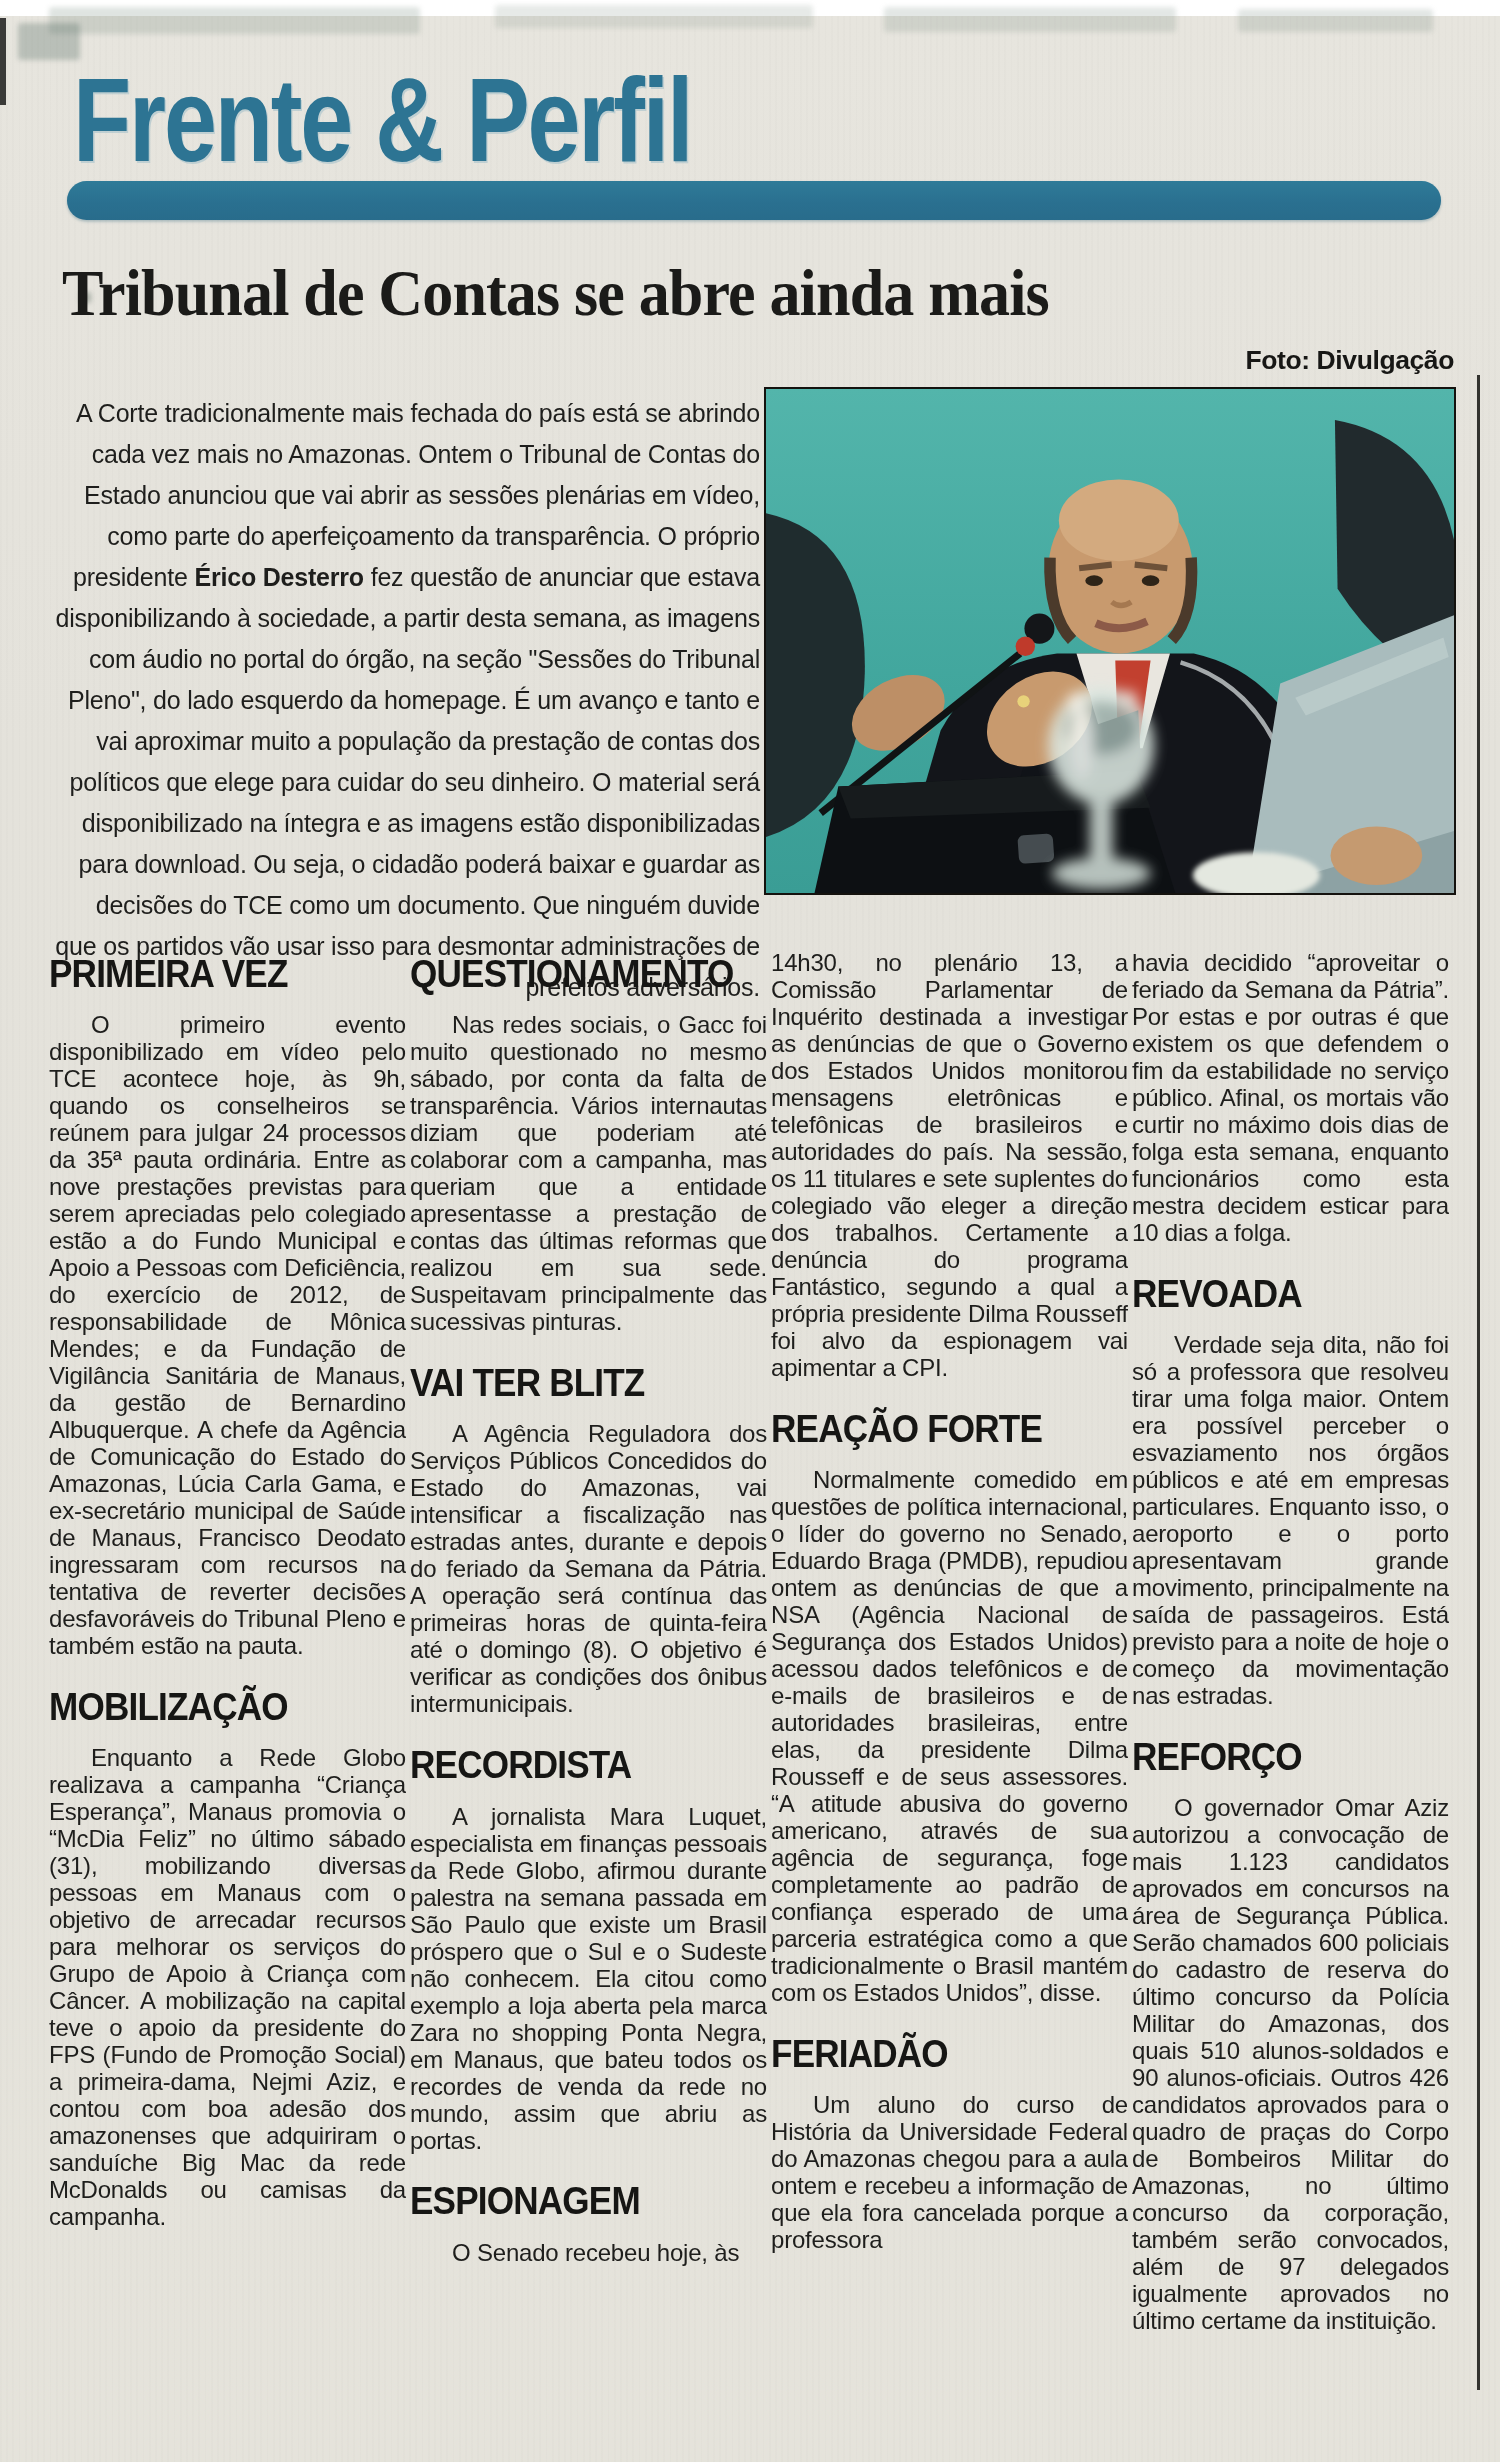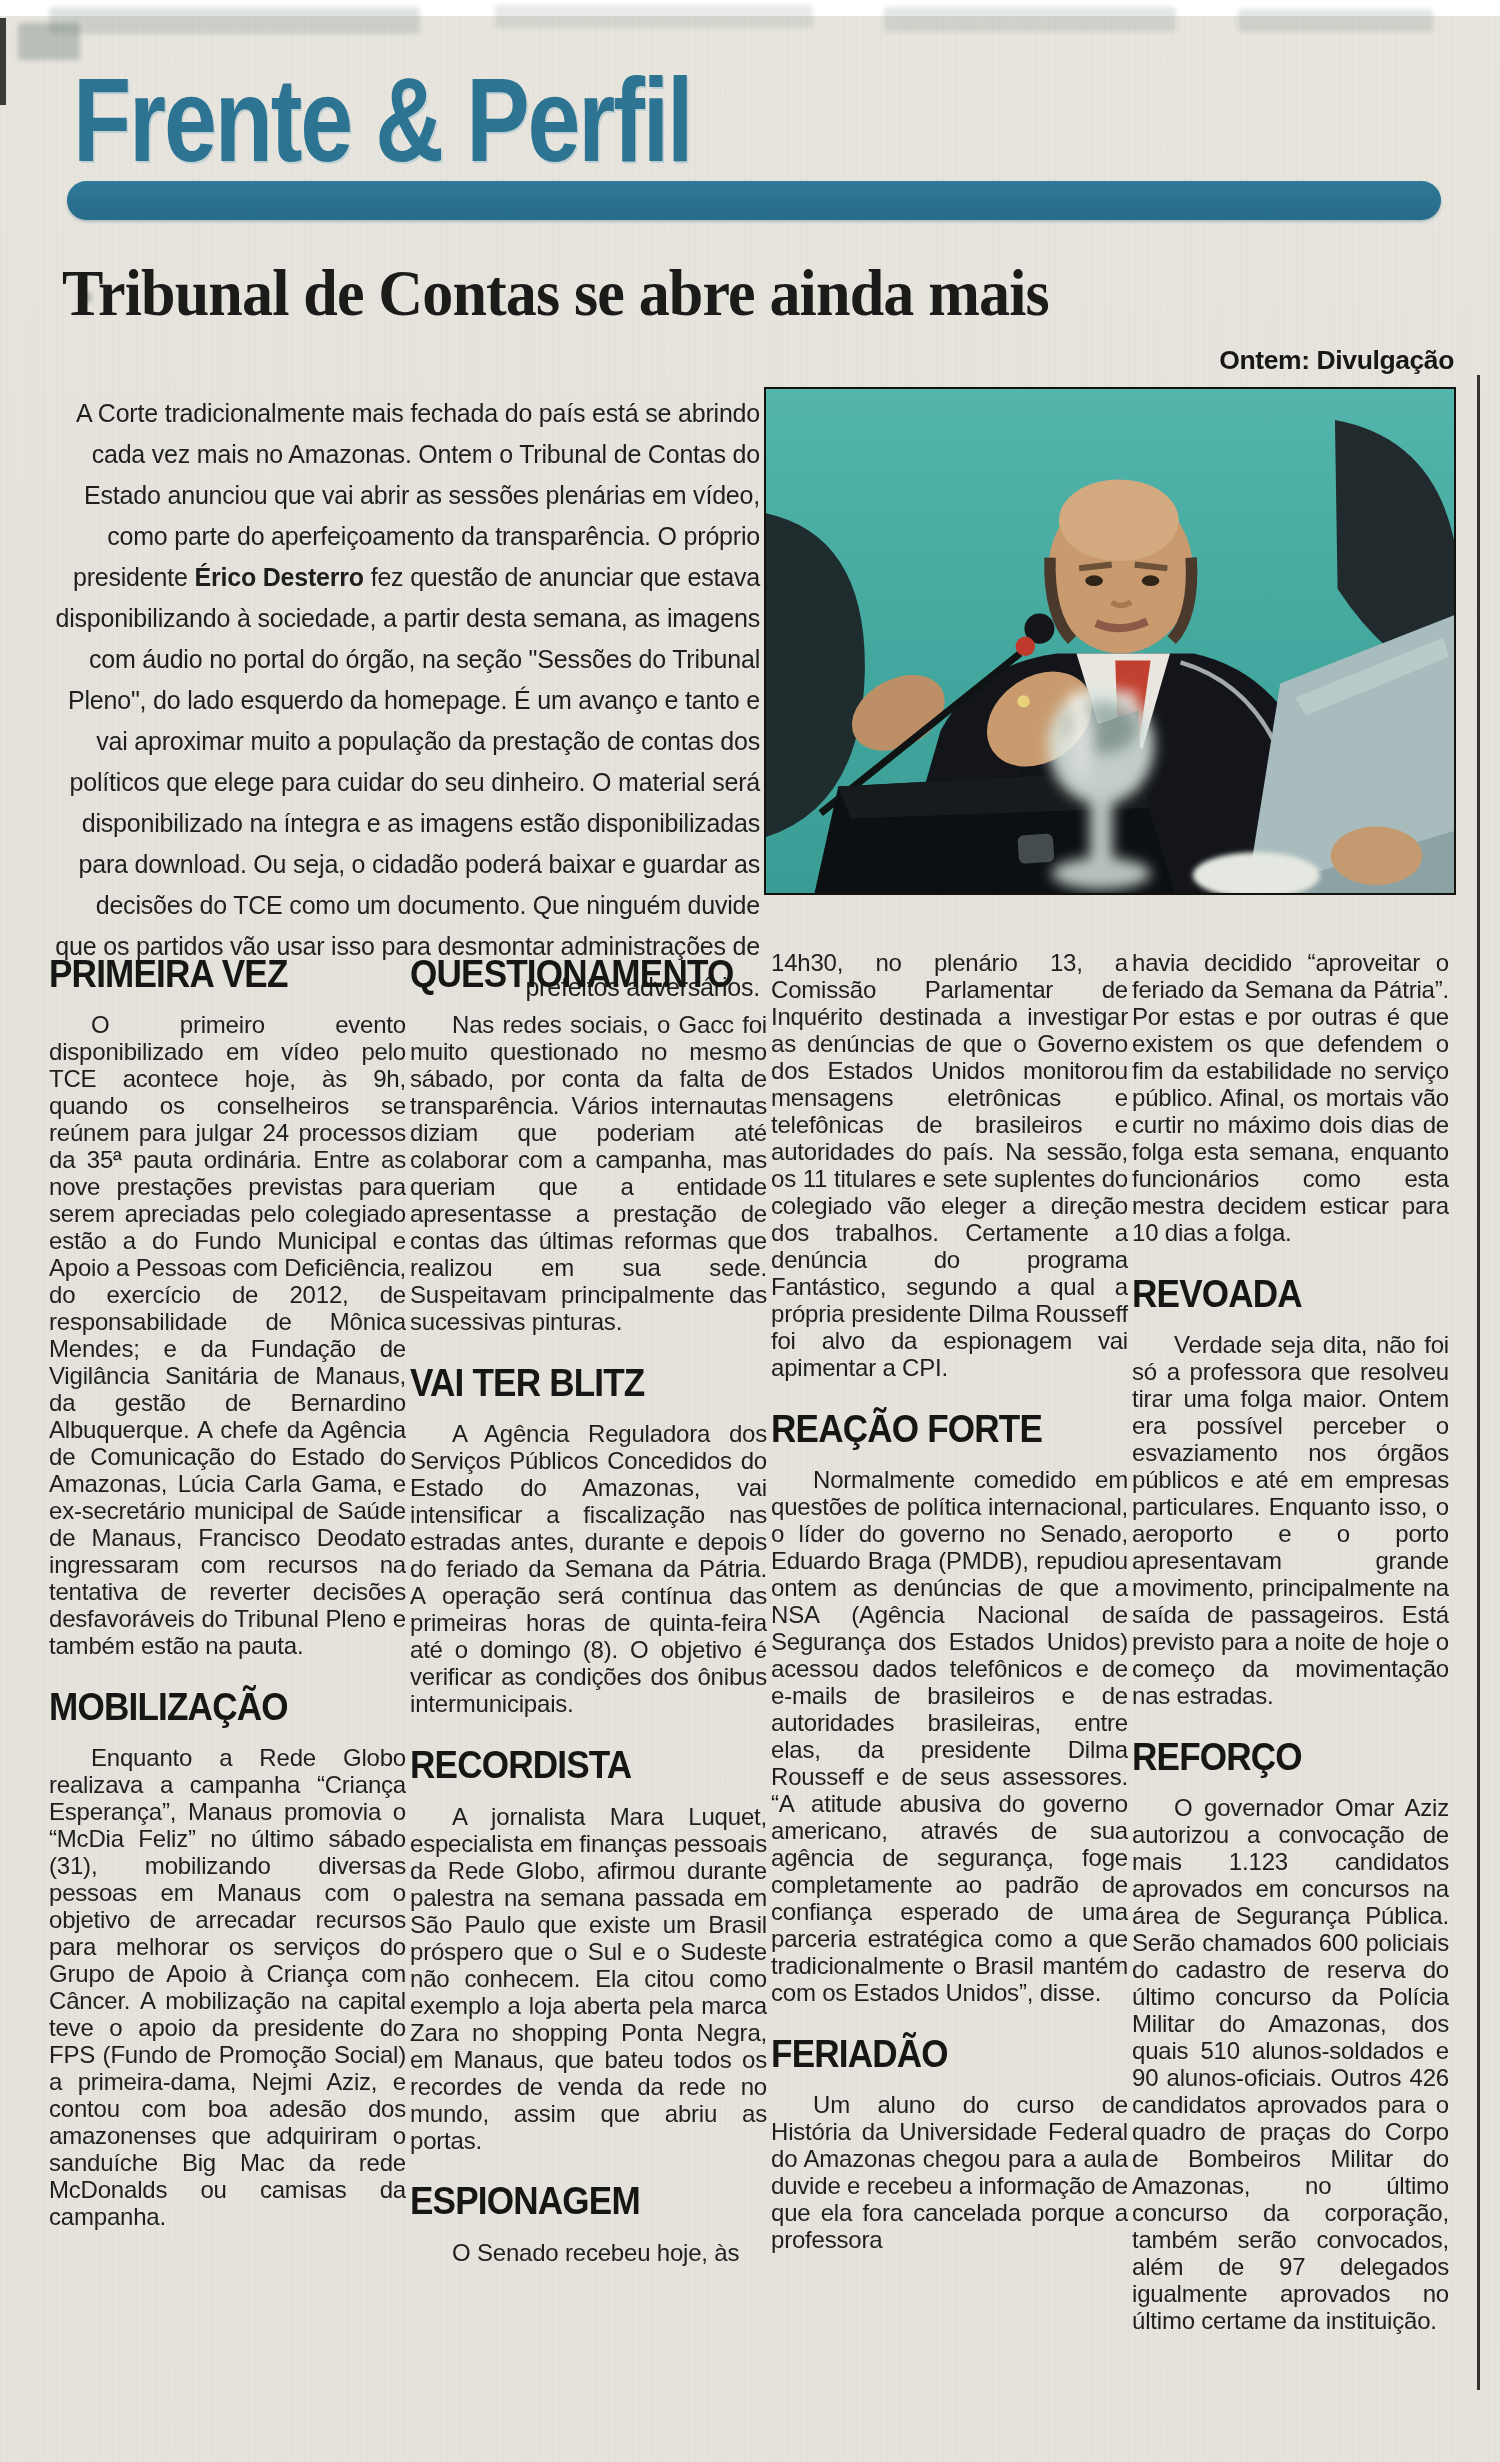--- a/index.html
+++ b/index.html
@@ -99,21 +99,21 @@
 <div class="bleed" style="left:495px;top:5.3px;width:318px;height:23px;background:rgba(120,140,130,0.18);"></div>
 <div class="bleed" style="left:884px;top:7px;width:292px;height:25px;background:rgba(115,135,125,0.20);"></div>
 <div class="bleed" style="left:1238px;top:8.8px;width:195px;height:23px;background:rgba(110,130,120,0.20);"></div>
 <div class="bleed" style="left:80px;top:292px;width:10.6px;height:10.6px;background:rgba(60,80,70,0.35);"></div>
 
 <div class="masthead-bar"></div>
 <div class="masthead-title">Frente &amp; Perfil</div>
 
 <div class="headline">Tribunal de Contas se abre ainda mais</div>
 
-<div class="photo-credit">Ontem: Divulgação</div>
+<div class="photo-credit">Foto: Divulgação</div>
 
 <div class="lead"><span>A Corte tradicionalmente mais fechada do país está se abrindo cada vez mais no Amazonas. Ontem o Tribunal de Contas do Estado anunciou que vai abrir as sessões plenárias em vídeo, como parte do aperfeiçoamento da transparência. O próprio presidente </span><b>Érico Desterro</b><span> fez questão de anunciar que estava disponibilizando à sociedade, a partir desta semana, as imagens com áudio no portal do órgão, na seção "Sessões do Tribunal Pleno", do lado esquerdo da homepage. É um avanço e tanto e vai aproximar muito a população da prestação de contas dos políticos que elege para cuidar do seu dinheiro. O material será disponibilizado na íntegra e as imagens estão disponibilizadas para download. Ou seja, o cidadão poderá baixar e guardar as decisões do TCE como um documento. Que ninguém duvide que os partidos vão usar isso para desmontar administrações de prefeitos adversários.</span></div>
 
 <div class="photo-frame">
   <svg viewBox="0 0 780 568" preserveAspectRatio="none">
     <defs>
       <linearGradient id="gbg" x1="0" y1="0" x2="0" y2="1">
         <stop offset="0" stop-color="#53b5ab"></stop>
         <stop offset="0.6" stop-color="#41a69d"></stop>
         <stop offset="1" stop-color="#3a9d95"></stop>
@@ -199,21 +199,21 @@
       <h3>RECORDISTA</h3>
       <p>A jornalista Mara Luquet, especialista em finanças pessoais da Rede Globo, afirmou durante palestra na semana passada em São Paulo que existe um Brasil próspero que o Sul e o Sudeste não conhecem. Ela citou como exemplo a loja aberta pela marca Zara no shopping Ponta Negra, em Manaus, que bateu todos os recordes de venda da rede no mundo, assim que abriu as portas.</p>
       <h3>ESPIONAGEM</h3>
       <p>O Senado recebeu hoje, às</p>
     </div>
   <div class="col">
       <p class="noindent">14h30, no plenário 13, a Comissão Parlamentar de Inquérito destinada a investigar as denúncias de que o Governo dos Estados Unidos monitorou mensagens eletrônicas e telefônicas de brasileiros e autoridades do país. Na sessão, os 11 titulares e sete suplentes do colegiado vão eleger a direção dos trabalhos. Certamente a denúncia do programa Fantástico, segundo a qual a própria presidente Dilma Rousseff foi alvo da espionagem vai apimentar a CPI.</p>
       <h3>REAÇÃO FORTE</h3>
       <p>Normalmente comedido em questões de política internacional, o líder do governo no Senado, Eduardo Braga (PMDB), repudiou ontem as denúncias de que a NSA (Agência Nacional de Segurança dos Estados Unidos) acessou dados telefônicos e de e-mails de brasileiros e de autoridades brasileiras, entre elas, da presidente Dilma Rousseff e de seus assessores. “A atitude abusiva do governo americano, através de sua agência de segurança, foge completamente ao padrão de confiança esperado de uma parceria estratégica como a que tradicionalmente o Brasil mantém com os Estados Unidos”, disse.</p>
       <h3>FERIADÃO</h3>
-      <p>Um aluno do curso de História da Universidade Federal do Amazonas chegou para a aula duvide e recebeu a informação de que ela fora cancelada porque a professora</p>
+      <p>Um aluno do curso de História da Universidade Federal do Amazonas chegou para a aula ontem e recebeu a informação de que ela fora cancelada porque a professora</p>
     </div>
   <div class="col">
       <p class="noindent">havia decidido “aproveitar o feriado da Semana da Pátria”. Por estas e por outras é que existem os que defendem o fim da estabilidade no serviço público. Afinal, os mortais vão curtir no máximo dois dias de folga esta semana, enquanto funcionários como esta mestra decidem esticar para 10 dias a folga.</p>
       <h3>REVOADA</h3>
       <p>Verdade seja dita, não foi só a professora que resolveu tirar uma folga maior. Ontem era possível perceber o esvaziamento nos órgãos públicos e até em empresas particulares. Enquanto isso, o aeroporto e o porto apresentavam grande movimento, principalmente na saída de passageiros. Está previsto para a noite de hoje o começo da movimentação nas estradas.</p>
       <h3>REFORÇO</h3>
       <p>O governador Omar Aziz autorizou a convocação de mais 1.123 candidatos aprovados em concursos na área de Segurança Pública. Serão chamados 600 policiais do cadastro de reserva do último concurso da Polícia Militar do Amazonas, dos quais 510 alunos-soldados e 90 alunos-oficiais. Outros 426 candidatos aprovados para o quadro de praças do Corpo de Bombeiros Militar do Amazonas, no último concurso da corporação, também serão convocados, além de 97 delegados igualmente aprovados no último certame da instituição.</p>
     </div>
 </div>
 

